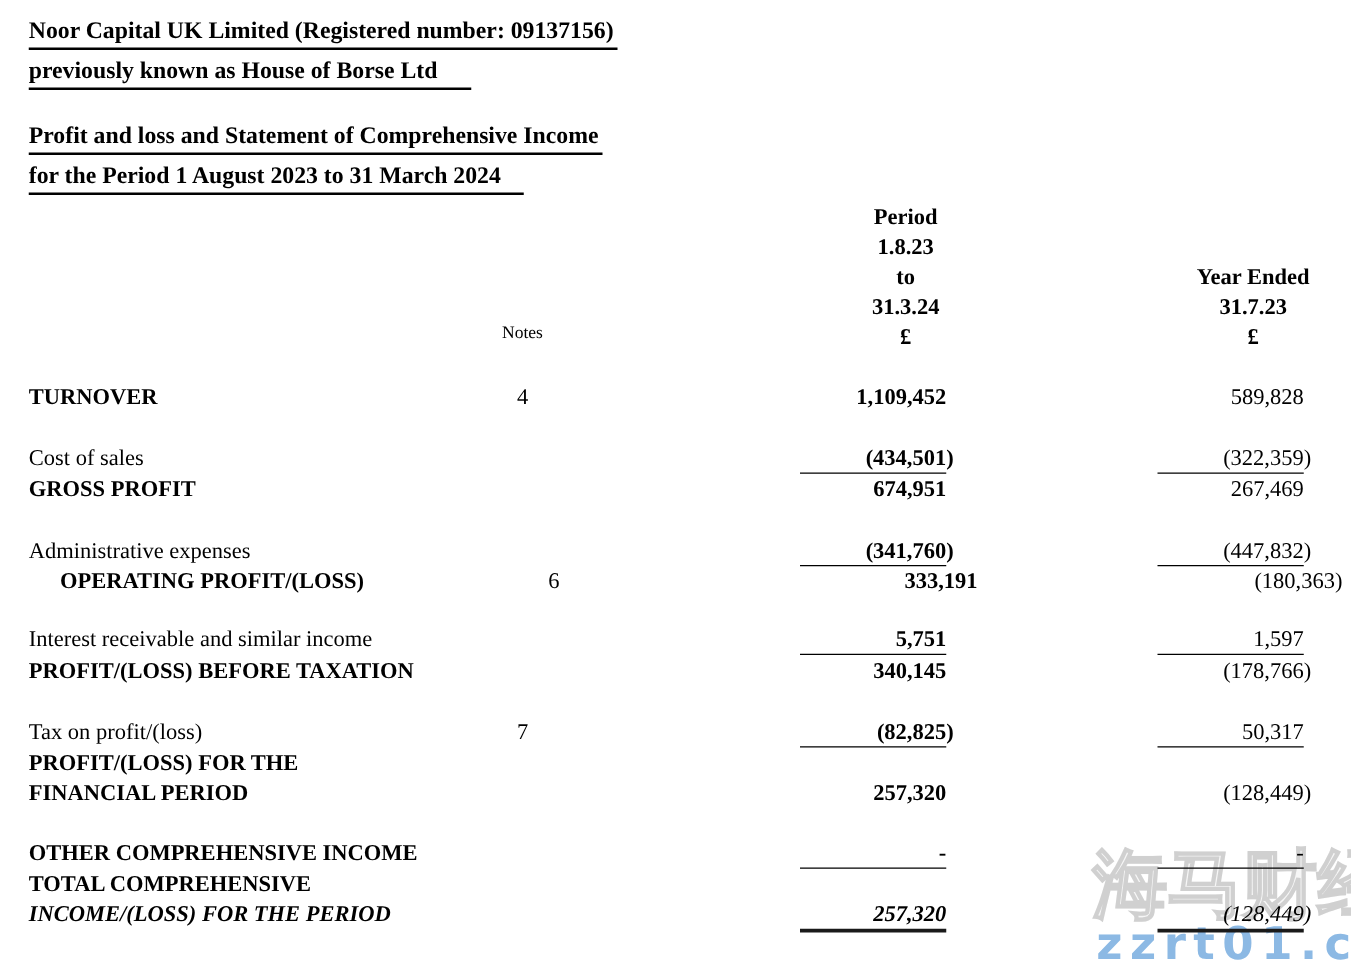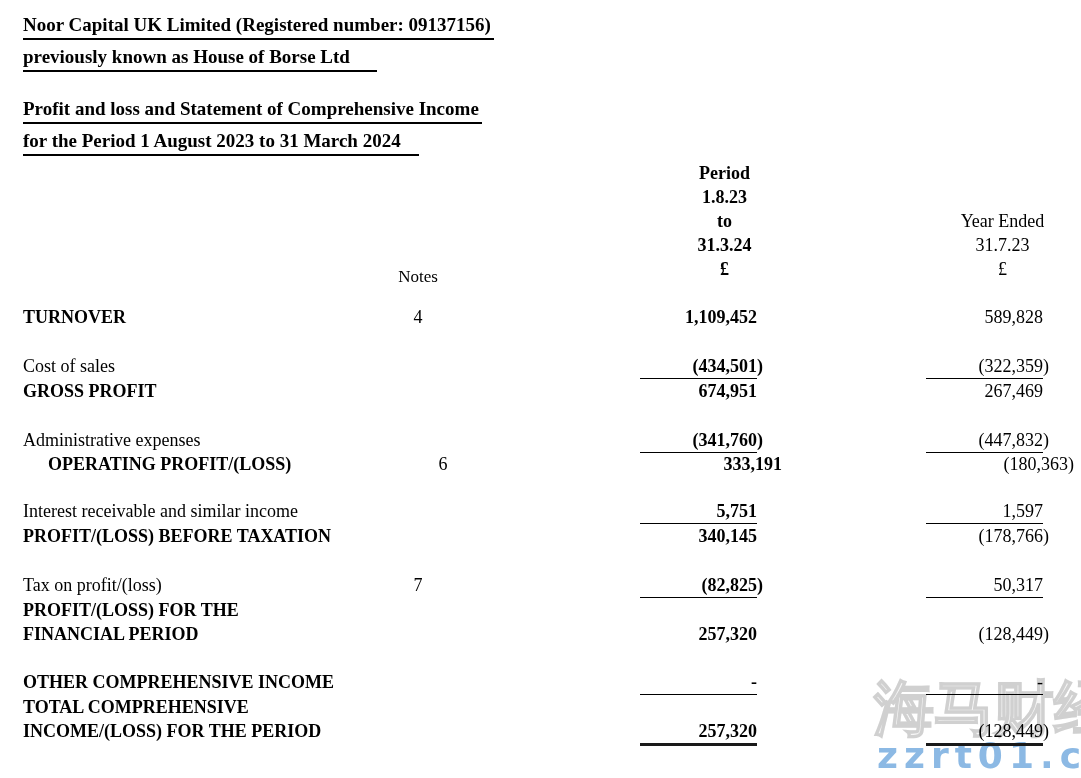--- a/index.html
+++ b/index.html
@@ -24,22 +24,22 @@
     padding-bottom:2px;
   }
   .pad-sm{padding-right:3px;}
   .pad-md{padding-right:18px;}
   .pad-lg{padding-right:27px;}
 
   
   .colhead{position:absolute;text-align:center;font-size:18px;line-height:24px;white-space:nowrap;}
   .colhead div{height:24px;}
   .ch-period{left:652px;top:161px;width:145px;font-weight:bold;}
-  .ch-prior{left:930px;top:209px;width:145px;font-weight:normal;}
-  .ch-notes{left:393px;top:265px;width:50px;text-align:center;font-size:17px;line-height:24px;}
+  .ch-prior{left:930px;top:209px;width:145px;font-weight:bold;}
+  .ch-notes{left:393px;top:255px;width:50px;text-align:center;font-size:14px;line-height:24px;}
 
   
   .row{position:absolute;left:0;width:934px;height:24px;font-size:18px;line-height:24px;}
   .row .label{position:absolute;left:23px;white-space:nowrap;}
   .row .note{position:absolute;left:393px;width:50px;text-align:center;}
   .row .amt{position:absolute;text-align:right;white-space:nowrap;}
   .row .v1{left:640px;width:117px;font-weight:bold;}
   .row .v2{left:926px;width:117px;font-weight:normal;text-align:right;}
   .b{font-weight:bold;}
   .u .v1,.u .v2{border-bottom:1.5px solid #000;}
@@ -166,20 +166,20 @@
     <div class="row u" style="top:670px;">
       <span class="label b">OTHER COMPREHENSIVE INCOME</span>
       <span class="amt v1">-</span>
       <span class="amt v2">-</span>
     </div>
 
     <div class="row" style="top:695px;">
       <span class="label b">TOTAL COMPREHENSIVE</span>
     </div>
 
-    <div class="row uu" style="top:719px;">
+    <div class="row uu" style="top:719px;font-style:italic;">
       <span class="label b">INCOME/(LOSS) FOR THE PERIOD</span>
       <span class="amt v1">257,320</span>
       <span class="amt v2">(128,449<span class="paren">)</span></span>
     </div>
 
   </div>
 </div>
 
 </body></html>

